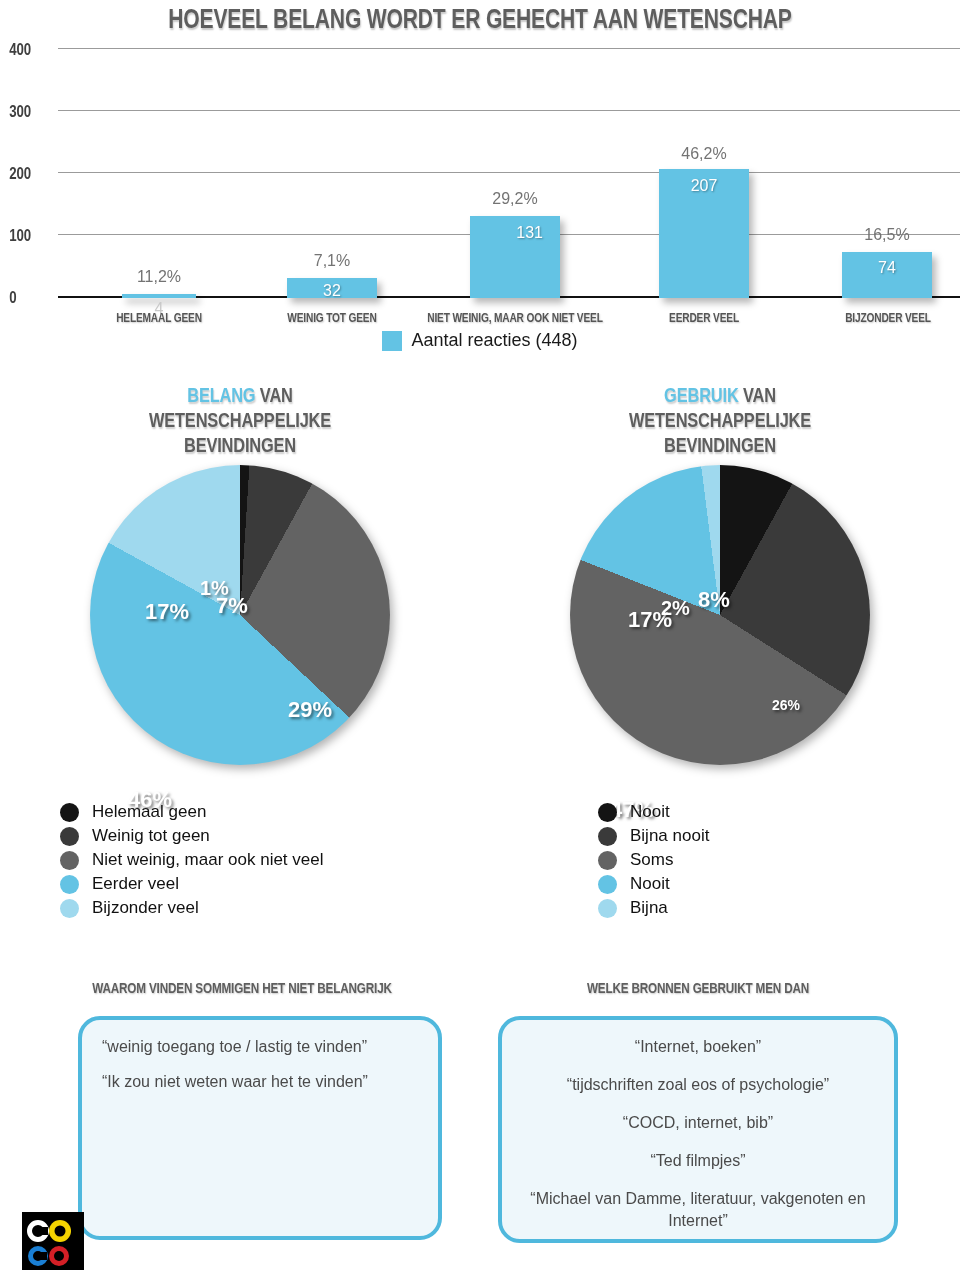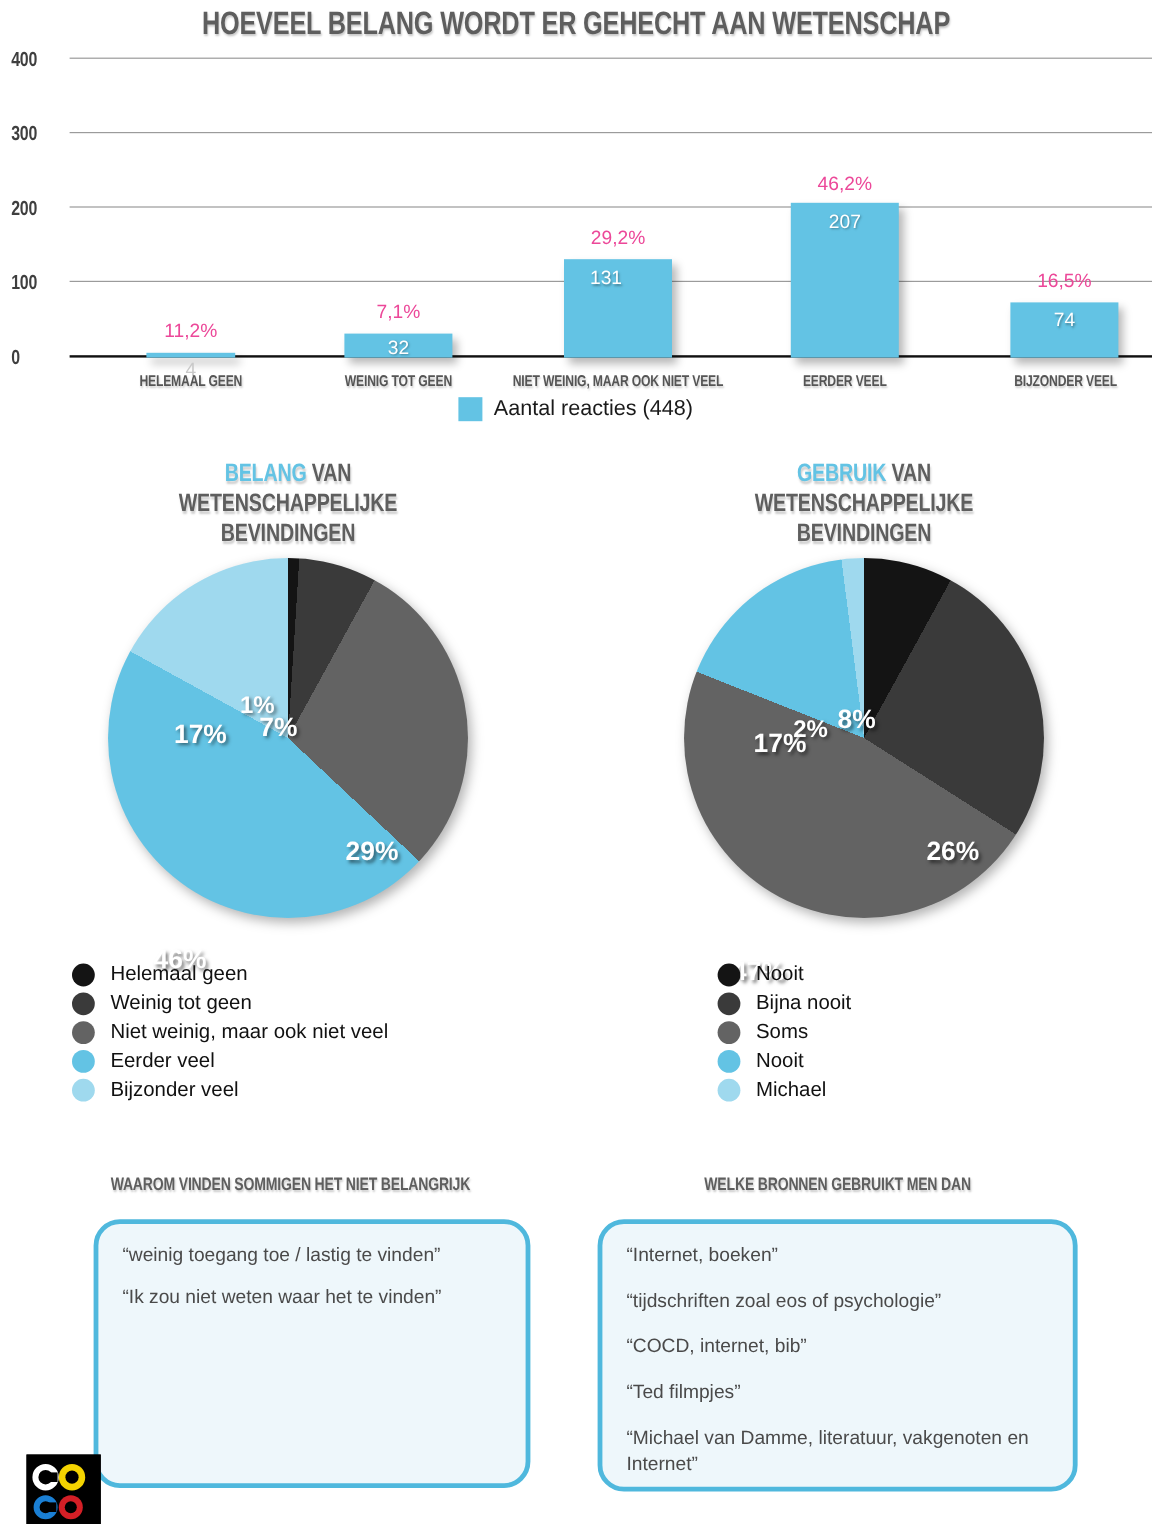--- a/index.html
+++ b/index.html
@@ -28,21 +28,21 @@
   .axis-zero{position:absolute;left:0;width:902px;height:2px;background:#111;}
   .ytick{
     position:absolute;left:0;width:48px;text-align:left;
     font-size:17px;color:#3f3f3f;
   }
   .bar{
     position:absolute;background:#63c3e4;
     box-shadow:4px 5px 7px rgba(0,0,0,0.28);
   }
   .bar-pct{
-    position:absolute;text-align:center;font-size:16px;color:#ec4899;
+    position:absolute;text-align:center;font-size:16px;color:#737373;
     font-family:"Liberation Sans",sans-serif;
   }
   .bar-val{
     position:absolute;text-align:center;font-size:16px;color:#ffffff;
     font-family:"Liberation Sans",sans-serif;
     text-shadow:1px 1px 2px rgba(0,0,0,0.35);
   }
   .bar-val.below{color:#c9c9c9;text-shadow:none;}
   .xcat{
     position:absolute;text-align:center;font-size:13px;color:#555;
@@ -91,21 +91,21 @@
   .q-block.right{left:498px;width:400px;}
   .q-head{
     width:100%;text-align:center;font-size:15px;line-height:20px;color:#5e5e5e;
     text-shadow:1px 1px 2px rgba(0,0,0,0.22);
   }
   .q-box{
     margin-top:18px;border:4px solid #4fb8dd;border-radius:22px;
     background:#eef7fb;padding:16px 20px;box-sizing:border-box;
   }
   .q-box.left{height:224px;margin-left:36px;}
-  .q-box.right{height:227px;}
+  .q-box.right{height:227px;text-align:center;}
   .q-line{
     font-size:16px;line-height:22px;color:#4a4a4a;
     font-family:"Liberation Sans",sans-serif;margin:0 0 13px 0;
   }
   .q-box.right .q-line{margin-bottom:16px;}
   .q-line:last-child{margin-bottom:0;}
 
   
   #logo{
     position:absolute;left:22px;top:1212px;width:62px;height:58px;
@@ -140,21 +140,21 @@
     <div class="bar" style="left:122px;top:294px;width:74px;height:4px;"></div>
     <div class="bar-pct" style="left:107px;top:268px;width:104px;">11,2%</div>
     <div class="bar-val below" style="left:107px;top:300px;width:104px;">4</div>
 
     <div class="bar" style="left:287px;top:278px;width:90px;height:20px;"></div>
     <div class="bar-pct" style="left:280px;top:252px;width:104px;">7,1%</div>
     <div class="bar-val" style="left:280px;top:282px;width:104px;">32</div>
 
     <div class="bar" style="left:470px;top:216px;width:90px;height:82px;"></div>
     <div class="bar-pct" style="left:463px;top:190px;width:104px;">29,2%</div>
-    <div class="bar-val" style="left:453px;top:224px;width:104px;">131</div>
+    <div class="bar-val" style="left:439px;top:224px;width:104px;text-align:right;">131</div>
 
     <div class="bar" style="left:659px;top:169px;width:90px;height:129px;"></div>
     <div class="bar-pct" style="left:652px;top:145px;width:104px;">46,2%</div>
     <div class="bar-val" style="left:652px;top:177px;width:104px;">207</div>
 
     <div class="bar" style="left:842px;top:252px;width:90px;height:46px;"></div>
     <div class="bar-pct" style="left:835px;top:226px;width:104px;">16,5%</div>
     <div class="bar-val" style="left:835px;top:259px;width:104px;">74</div>
   </div>
 
@@ -192,21 +192,21 @@
 <div class="pie-block right">
   <div class="pie-title cond">
     <span class="hl">GEBRUIK</span>
     <span>VAN</span><br>
     <span>WETENSCHAPPELIJKE</span><br>
     <span>BEVINDINGEN</span>
   </div>
   <div class="pie-wrap">
     <div class="pie" style="background:conic-gradient(#141414 0deg 28.8deg,#3a3a3a 28.8deg 122.4deg,#636363 122.4deg 291.6deg,#63c3e4 291.6deg 352.8deg,#9fd9ee 352.8deg 360deg);"></div>
     <div class="pie-lab" style="left:218px;top:130px;font-size:22px;">8%</div>
-    <div class="pie-lab" style="left:292px;top:240px;font-size:22px;">26%</div>
+    <div class="pie-lab" style="left:292px;top:240px;font-size:14px;">26%</div>
     <div class="pie-lab" style="left:130px;top:340px;font-size:22px;">47%</div>
     <div class="pie-lab" style="left:148px;top:150px;font-size:22px;">17%</div>
     <div class="pie-lab" style="left:181px;top:140px;font-size:20px;">2%</div>
   </div>
 </div>
 
 <div class="pie-legend left">
   <div class="leg-row">
     <span class="leg-dot" style="background:#141414;"></span>
     <span class="leg-txt">Helemaal geen</span>
@@ -241,21 +241,21 @@
   <div class="leg-row">
     <span class="leg-dot" style="background:#636363;"></span>
     <span class="leg-txt">Soms</span>
   </div>
   <div class="leg-row">
     <span class="leg-dot" style="background:#63c3e4;"></span>
     <span class="leg-txt">Nooit</span>
   </div>
   <div class="leg-row">
     <span class="leg-dot" style="background:#9fd9ee;"></span>
-    <span class="leg-txt">Michael</span>
+    <span class="leg-txt">Bijna</span>
   </div>
 </div>
 
 <div class="q-block left">
   <div class="q-head cond">WAAROM VINDEN SOMMIGEN HET NIET BELANGRIJK</div>
   <div class="q-box left">
     <p class="q-line">“weinig toegang toe / lastig te vinden”</p>
     <p class="q-line">“Ik zou niet weten waar het te vinden”</p>
   </div>
 </div>

